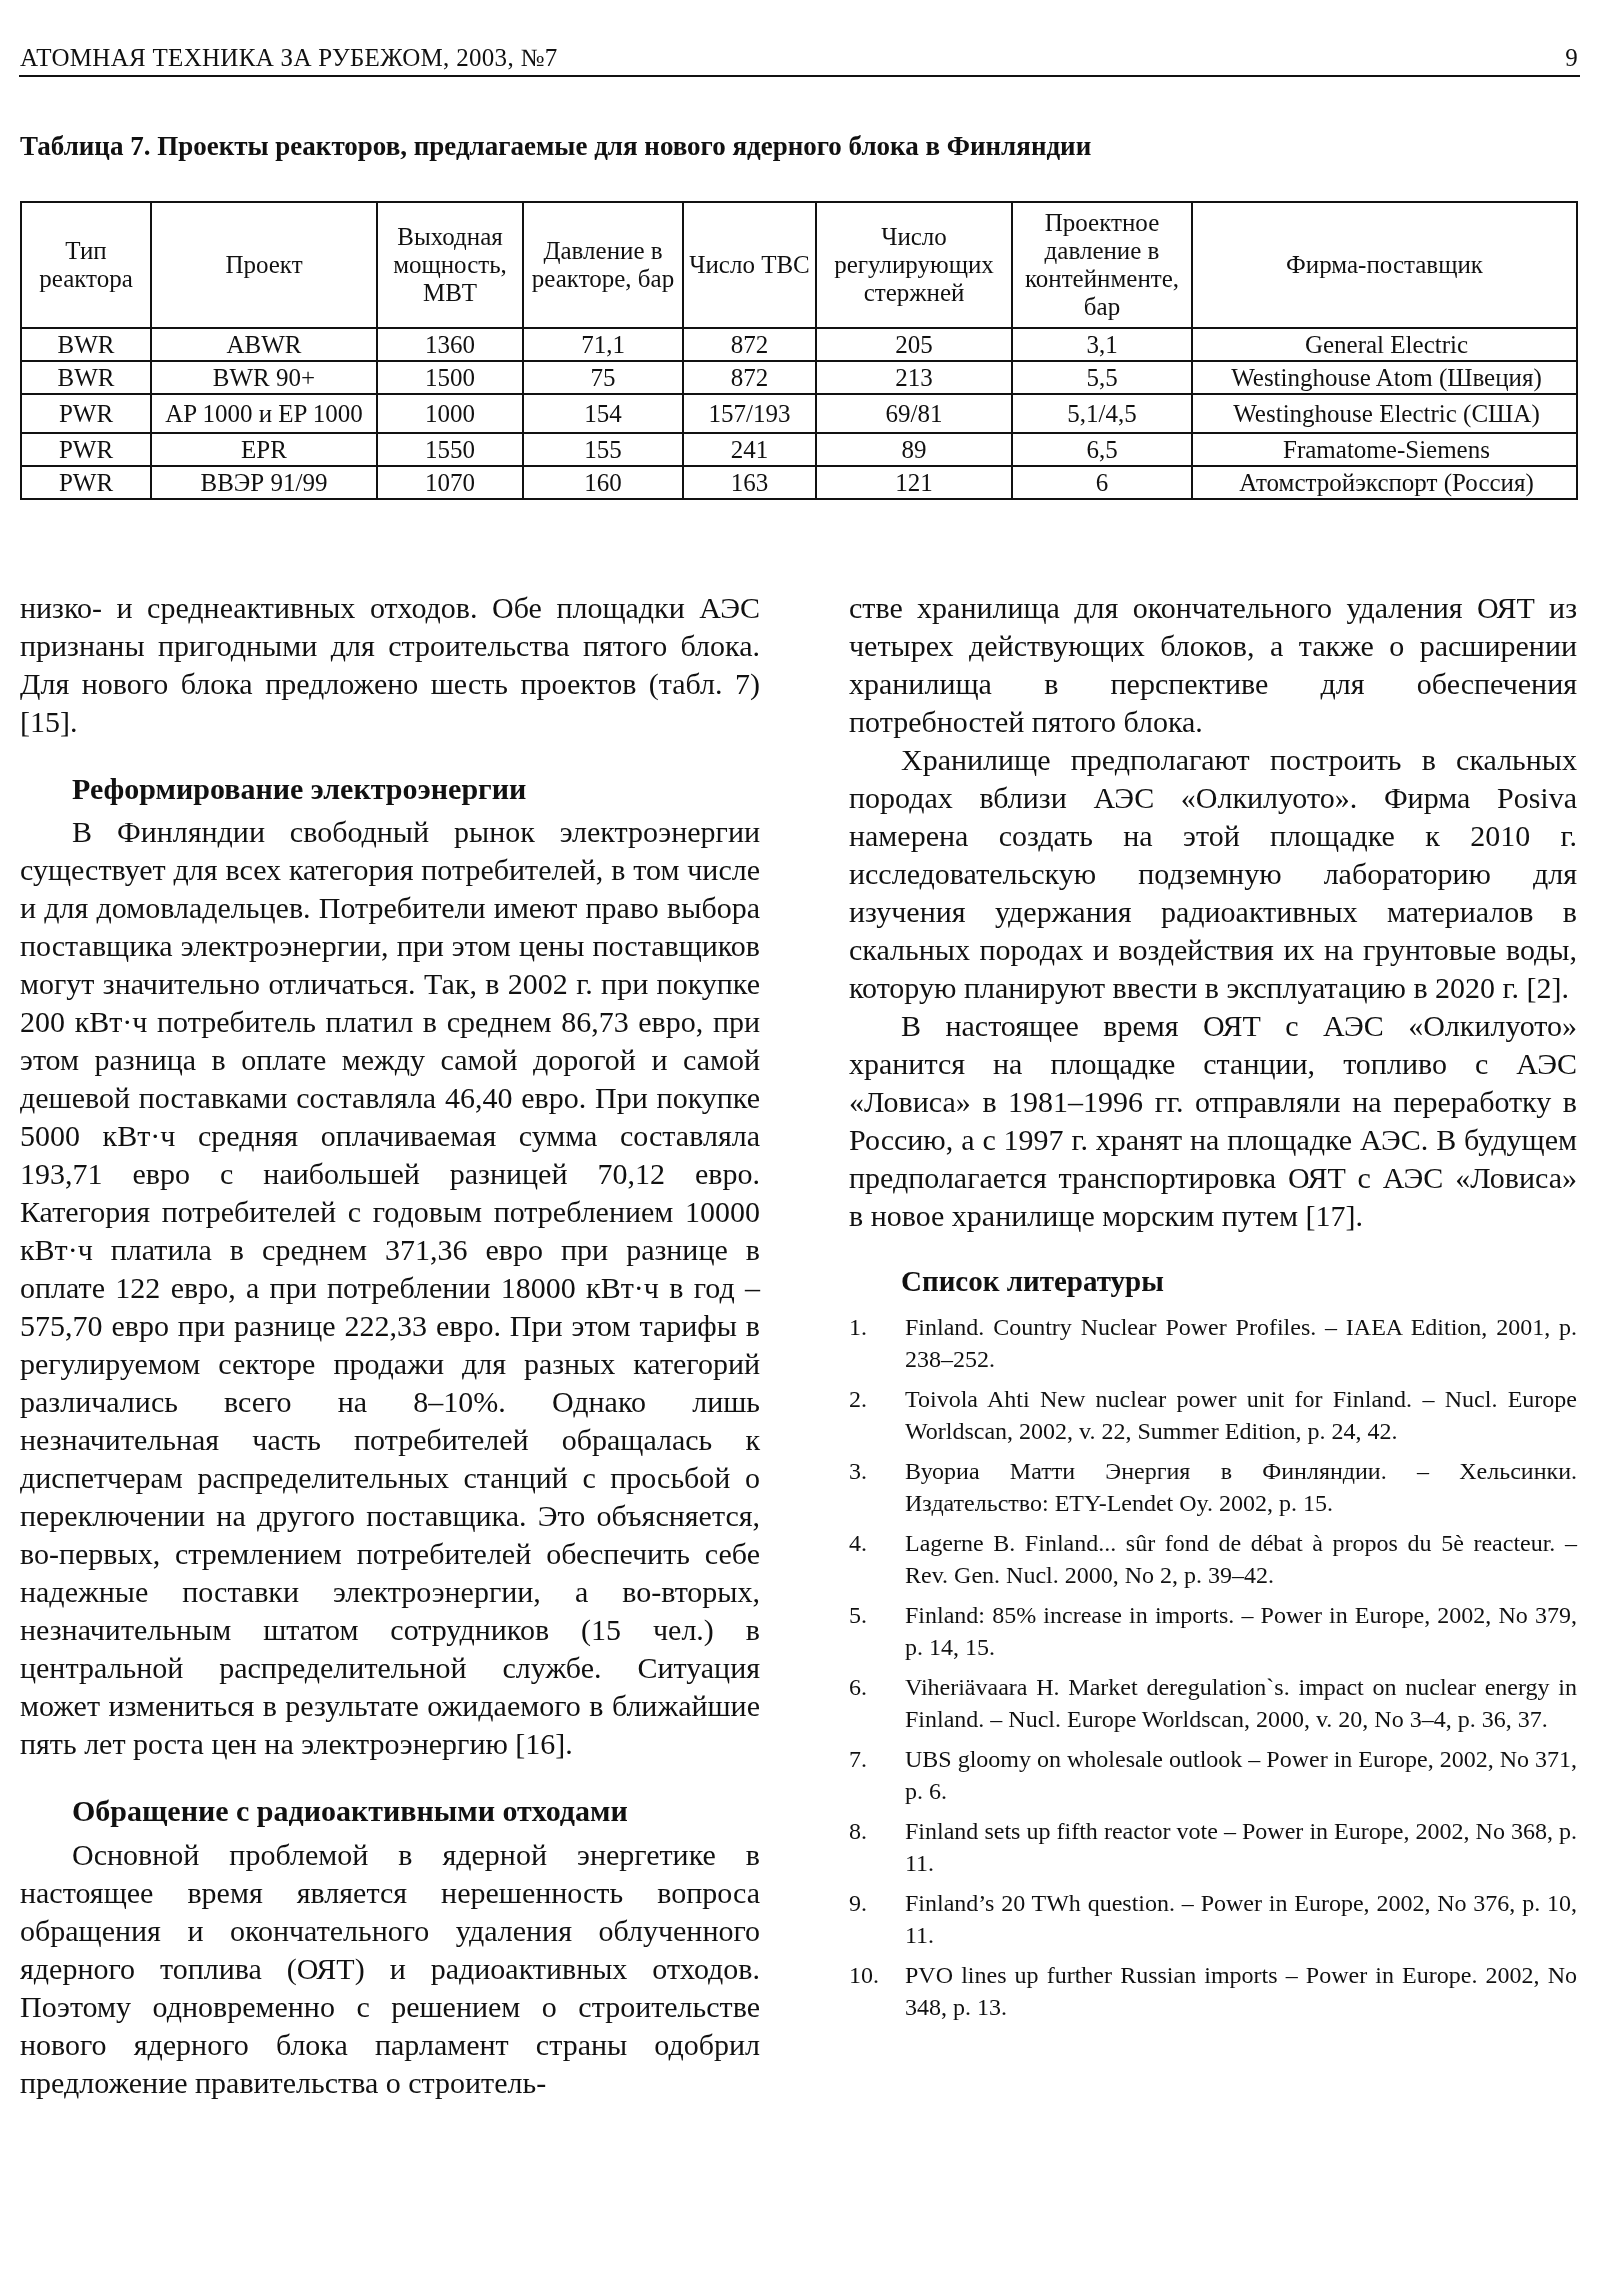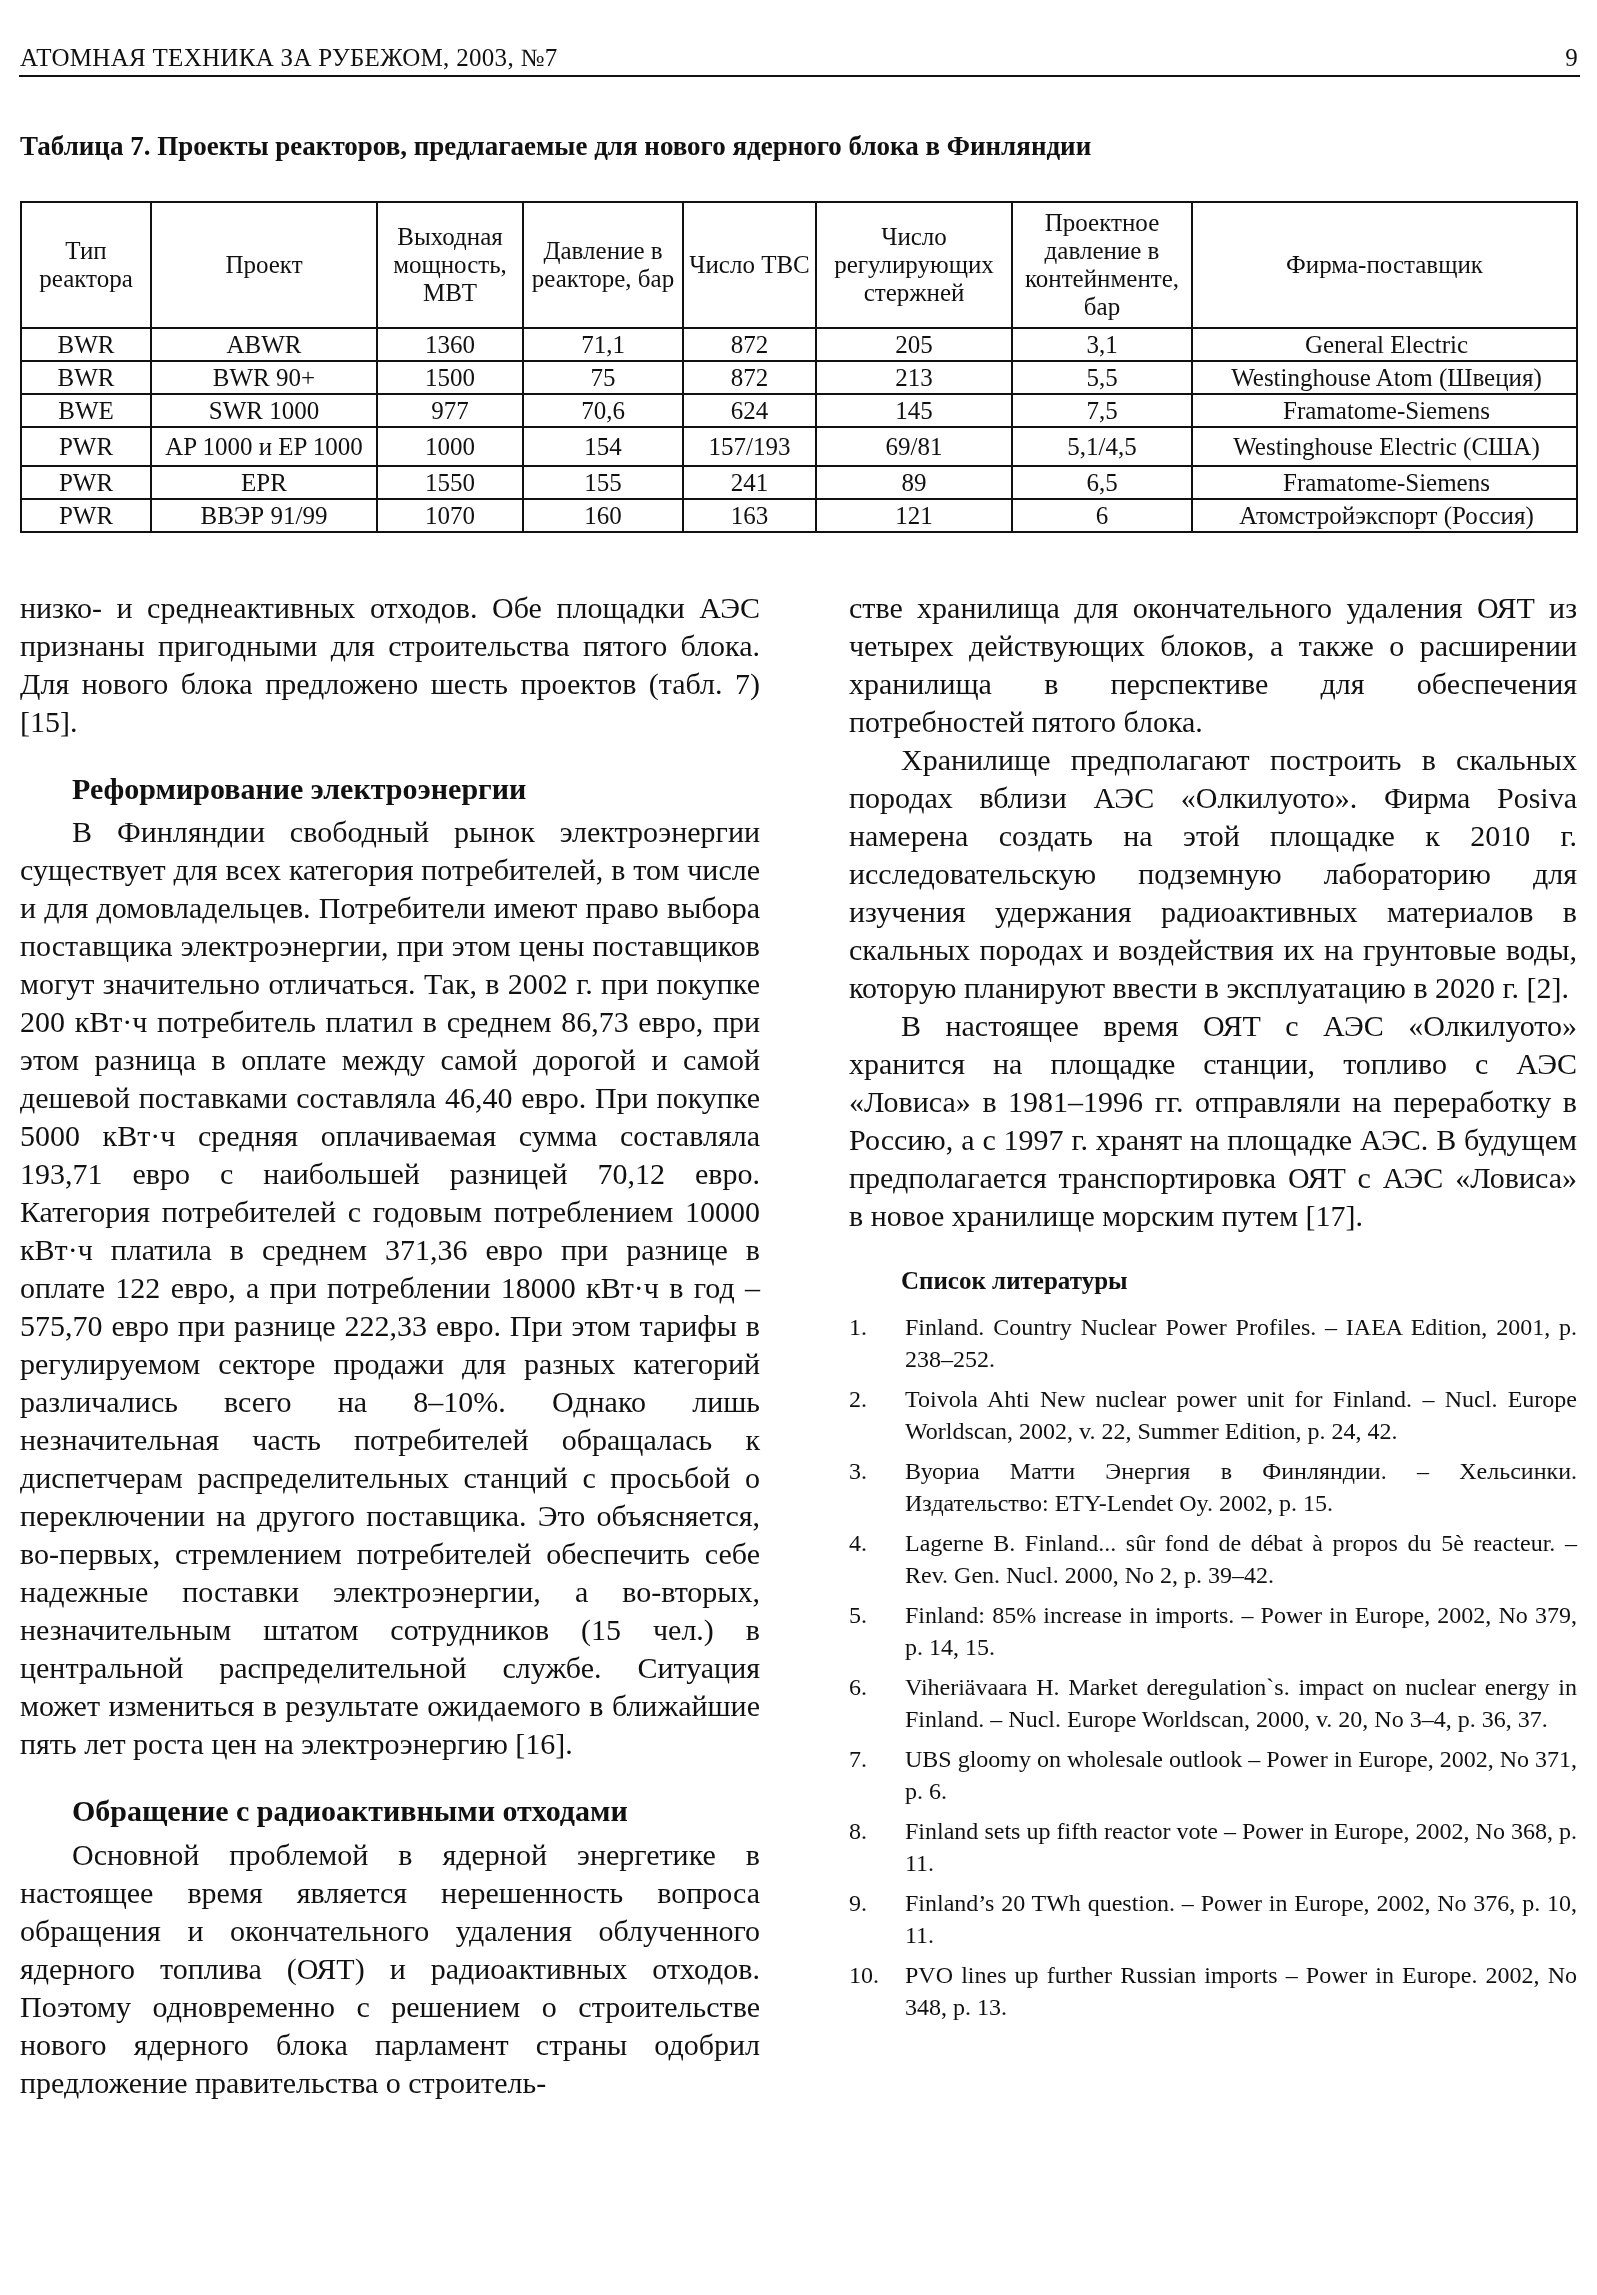--- a/index.html
+++ b/index.html
@@ -36,21 +36,21 @@
   .col { position: absolute; top: 589px; font-size: 30px; line-height: 38px; text-align: justify; }
   .col.left { left: 20px; width: 740px; }
   .col.right { left: 849px; width: 728px; }
   .col p { margin: 0; }
   .col p.indent { text-indent: 52px; }
   .section-heading {
     font-weight: bold; text-align: left;
     padding-left: 52px; margin: 29px 0 5.3px 0 !important; font-size: 30px;
   }
   .refs-title {
-    font-weight: bold; font-size: 25px; padding-left: 52px;
+    font-weight: bold; font-size: 29px; padding-left: 52px;
     margin: 27px 0 10.7px 0 !important; text-align: left;
   }
   ol.refs { list-style: none; margin: 0; padding: 0; font-size: 24px; line-height: 32px; }
   ol.refs li { display: flex; margin-bottom: 8px; }
   ol.refs li .num { width: 56px; flex: none; }
   ol.refs li .txt { flex: 1; text-align: justify; }
 </style>
 </head>
 <body>
 
@@ -99,30 +99,20 @@
     <tr>
       <td>BWR</td>
       <td>BWR 90+</td>
       <td>1500</td>
       <td>75</td>
       <td>872</td>
       <td>213</td>
       <td>5,5</td>
       <td class="firm">Westinghouse Atom (Швеция)</td>
     </tr>
-    <tr>
-      <td>BWE</td>
-      <td>SWR 1000</td>
-      <td>977</td>
-      <td>70,6</td>
-      <td>624</td>
-      <td>145</td>
-      <td>7,5</td>
-      <td class="firm">Framatome-Siemens</td>
-    </tr>
     <tr class="tall">
       <td>PWR</td>
       <td>AP 1000 и EP 1000</td>
       <td>1000</td>
       <td>154</td>
       <td>157/193</td>
       <td>69/81</td>
       <td>5,1/4,5</td>
       <td class="firm">Westinghouse Electric (США)</td>
     </tr>

